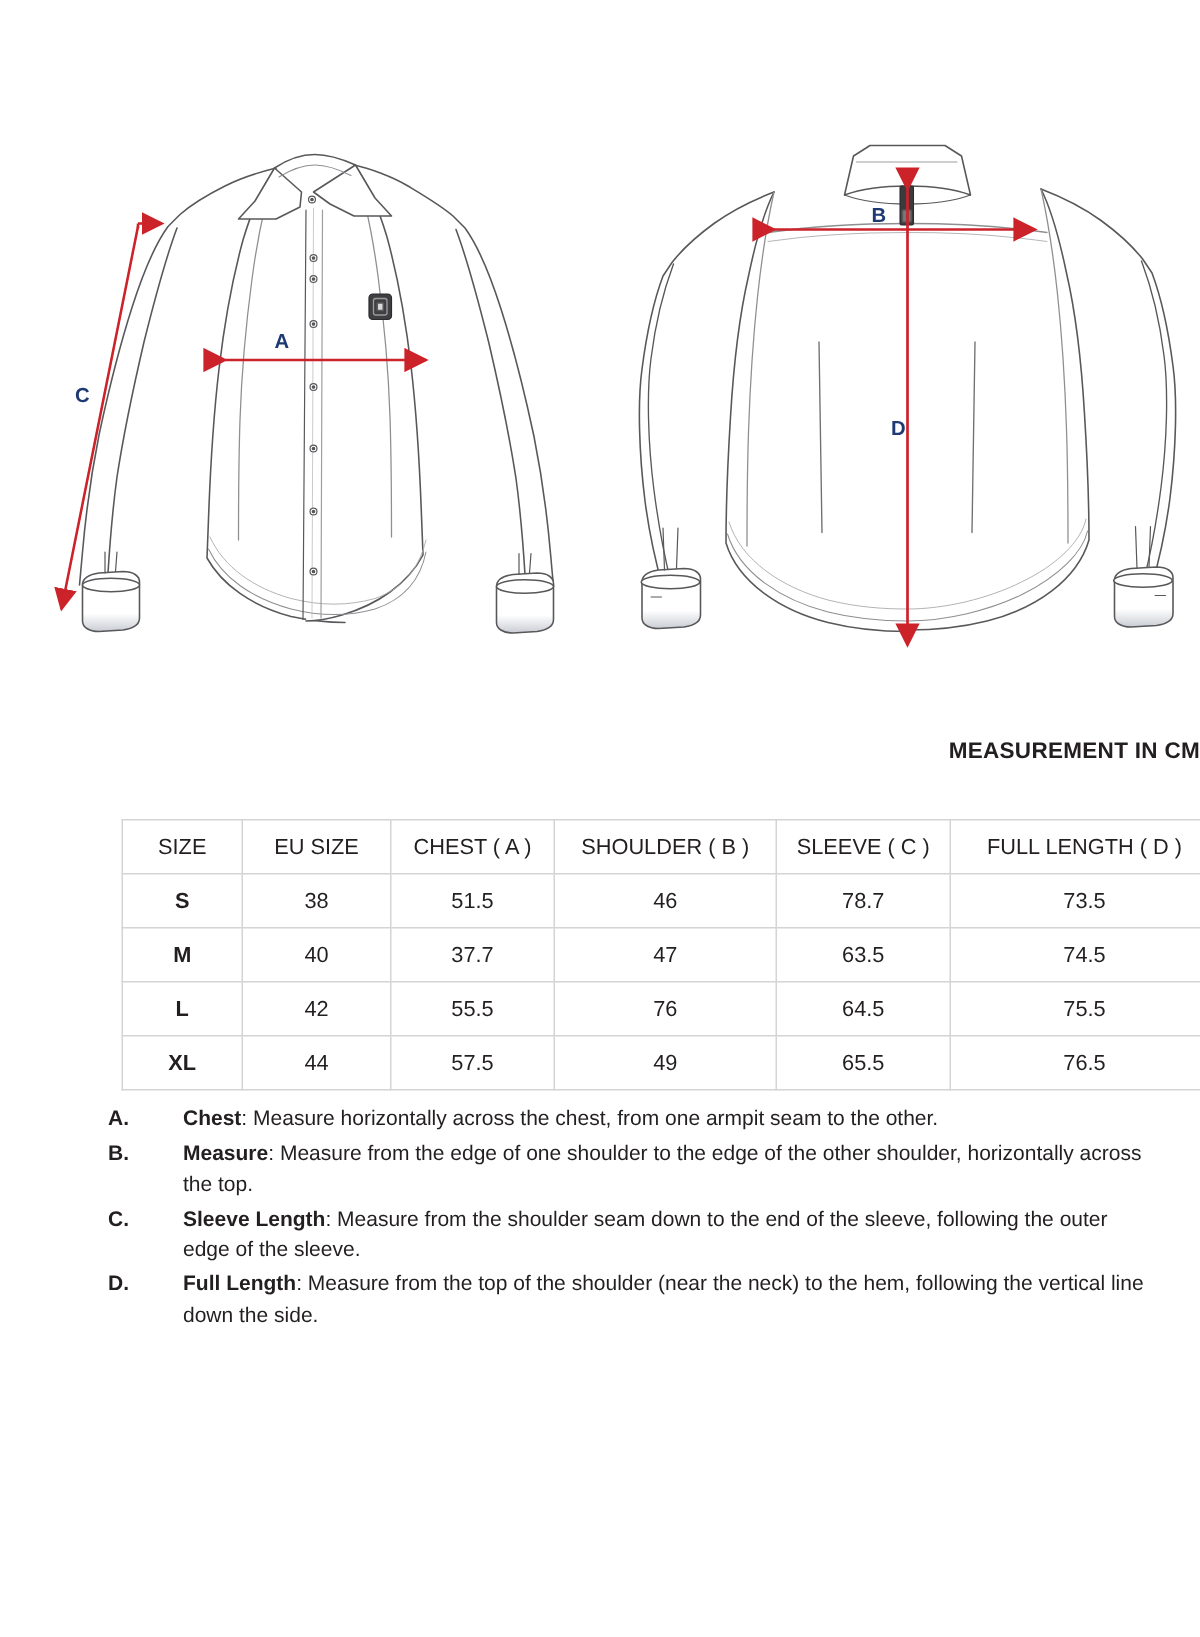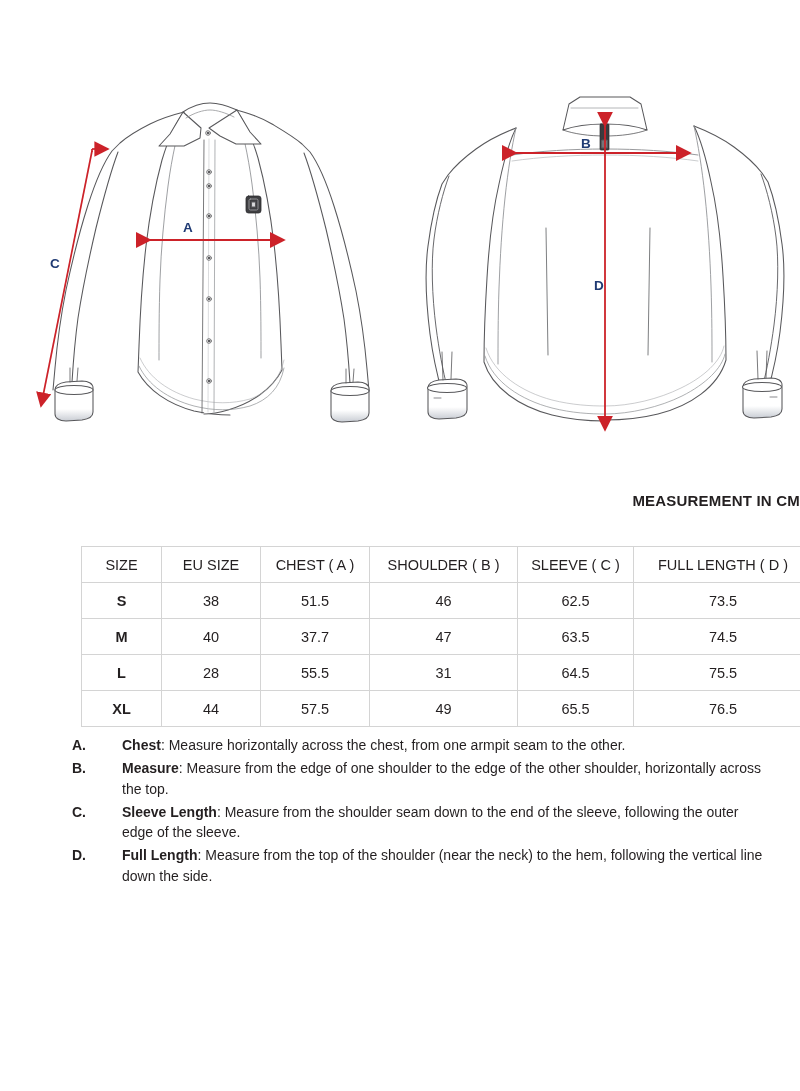--- a/index.html
+++ b/index.html
@@ -388,36 +388,36 @@
         <th>SLEEVE ( C  )</th>
         <th>FULL LENGTH ( D )</th>
       </tr>
     </thead>
     <tbody>
       <tr>
         <td class="size-cell">S</td>
         <td>38</td>
         <td>51.5</td>
         <td>46</td>
-        <td>62.5</td>
+        <td>78.7</td>
         <td>73.5</td>
       </tr>
       <tr>
         <td class="size-cell">M</td>
         <td>40</td>
         <td>37.7</td>
         <td>47</td>
         <td>63.5</td>
         <td>74.5</td>
       </tr>
       <tr>
         <td class="size-cell">L</td>
-        <td>28</td>
+        <td>42</td>
         <td>55.5</td>
-        <td>31</td>
+        <td>76</td>
         <td>64.5</td>
         <td>75.5</td>
       </tr>
       <tr>
         <td class="size-cell">XL</td>
         <td>44</td>
         <td>57.5</td>
         <td>49</td>
         <td>65.5</td>
         <td>76.5</td>

